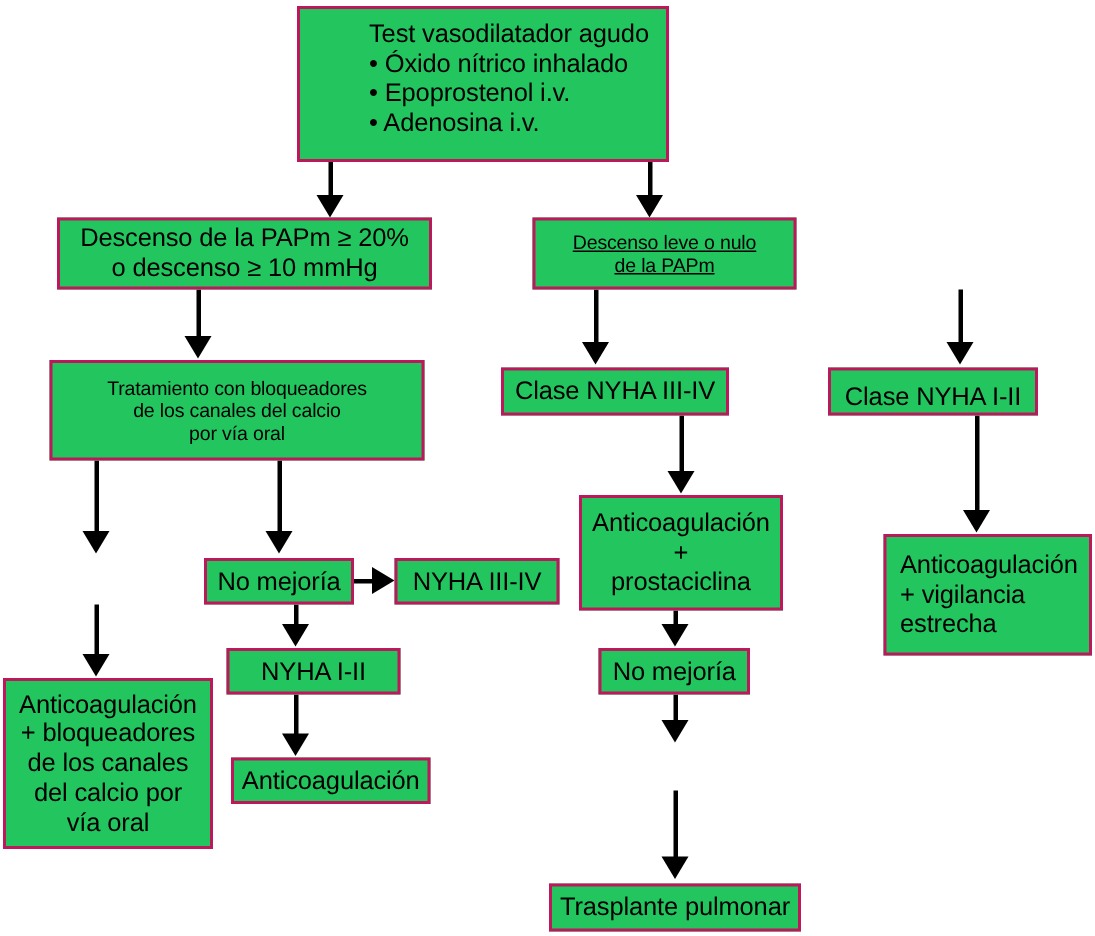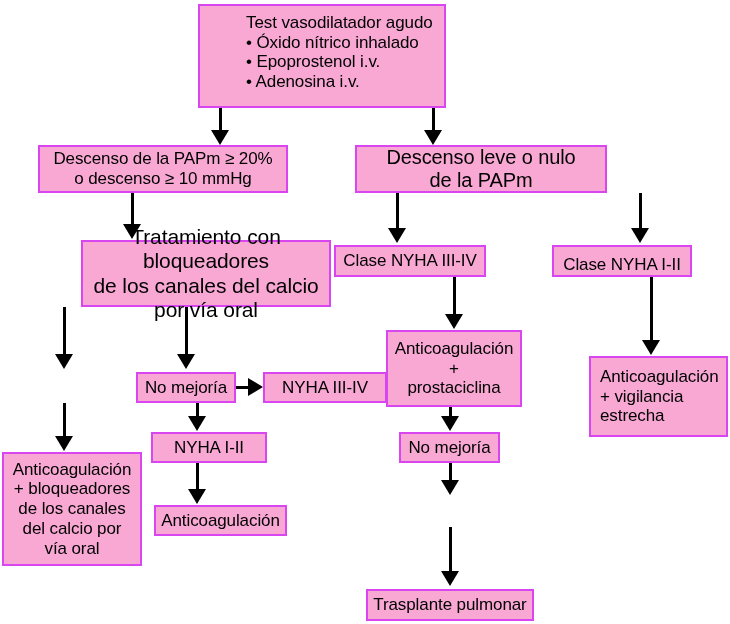--- a/index.html
+++ b/index.html
@@ -12,22 +12,22 @@
     position: relative;
     width: 730px;
     height: 624px;
     background: #ffffff;
     font-family: "Liberation Sans", sans-serif;
     overflow: hidden;
   }
   .node {
     position: absolute;
     box-sizing: border-box;
-    border: 2px solid #d946ef;
-    background: #f9a8d4;
+    border: 2px solid #be185d;
+    background: #22c55e;
     color: #000000;
     display: flex;
     align-items: center;
     justify-content: center;
     text-align: center;
     line-height: 1.16;
     letter-spacing: -0.1px;
     z-index: 3;
   }
   .node .txt {
@@ -85,45 +85,45 @@
 • Óxido nítrico inhalado
 • Epoprostenol i.v.
 • Adenosina i.v.</span>
   </div>
 
   <div class="node" style="left:38px; top:145px; width:250px; height:48px; font-size:17px;">
     <span class="txt">Descenso de la PAPm ≥ 20%
 o descenso ≥ 10 mmHg</span>
   </div>
 
-  <div class="node" style="left:355px; top:145px; width:252px; height:48px; font-size:20px;">
+  <div class="node" style="left:355px; top:145px; width:176px; height:48px; font-size:13px;text-decoration:underline;">
     <span class="txt">Descenso leve o nulo
 de la PAPm</span>
   </div>
 
-  <div class="node" style="left:33px; top:240px; width:250px; height:67px; font-size:21px;margin-left:48px;">
+  <div class="node" style="left:33px; top:240px; width:250px; height:67px; font-size:13px;">
     <span class="txt">Tratamiento con bloqueadores
 de los canales  del calcio
 por vía oral</span>
   </div>
 
   <div class="node" style="left:334px; top:245px; width:152px; height:32px; font-size:17px;">
     <span class="txt">Clase NYHA III-IV</span>
   </div>
 
   <div class="node" style="left:552px; top:245px; width:140px; height:32px; font-size:17px;align-items:flex-end;">
     <span class="txt">Clase NYHA I-II</span>
   </div>
 
 
   <div class="node" style="left:136px; top:372px; width:100px; height:31px; font-size:17px;">
     <span class="txt">No mejoría</span>
   </div>
 
-  <div class="node" style="left:263px; top:372px; width:124px; height:31px; font-size:17px;">
+  <div class="node" style="left:263px; top:372px; width:110px; height:31px; font-size:17px;">
     <span class="txt">NYHA III-IV</span>
   </div>
 
   <div class="node" style="left:386px; top:330px; width:136px; height:77px; font-size:17px;">
     <span class="txt">Anticoagulación
 +
 prostaciclina</span>
   </div>
 
   <div class="node left-align" style="left:589px; top:356px; width:139px; height:81px; font-size:17px;">

